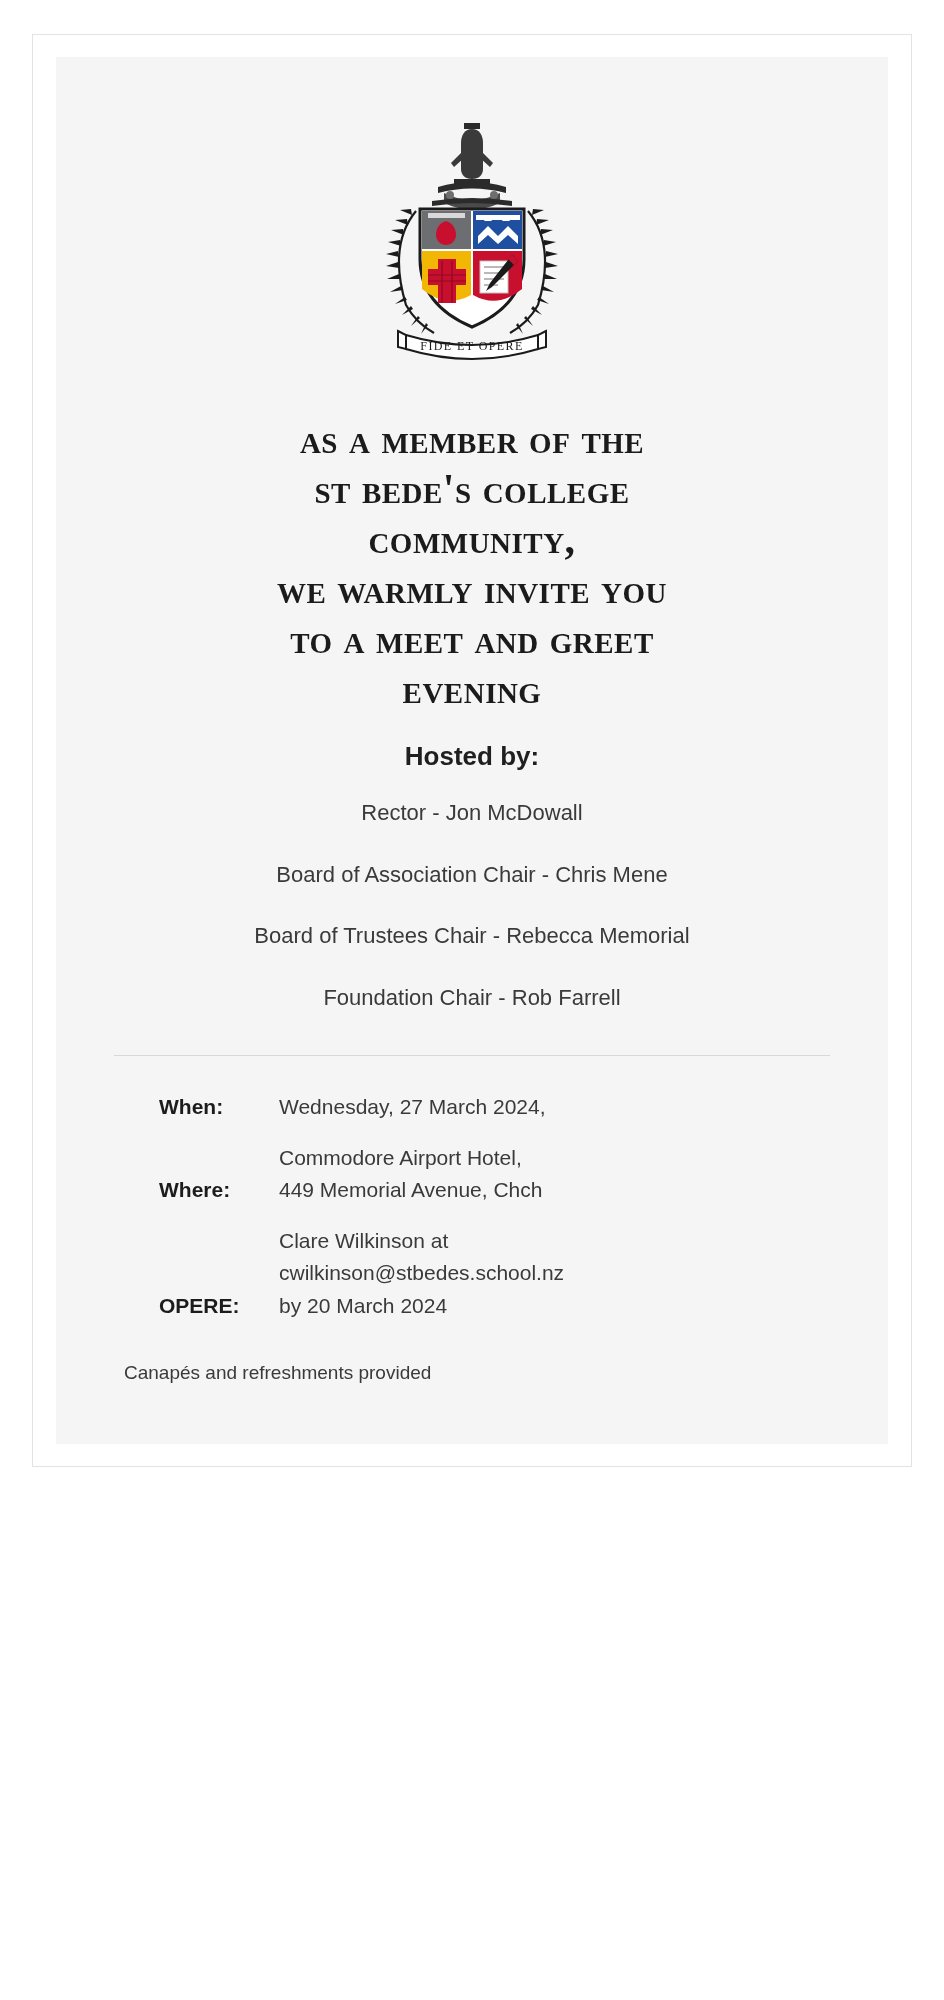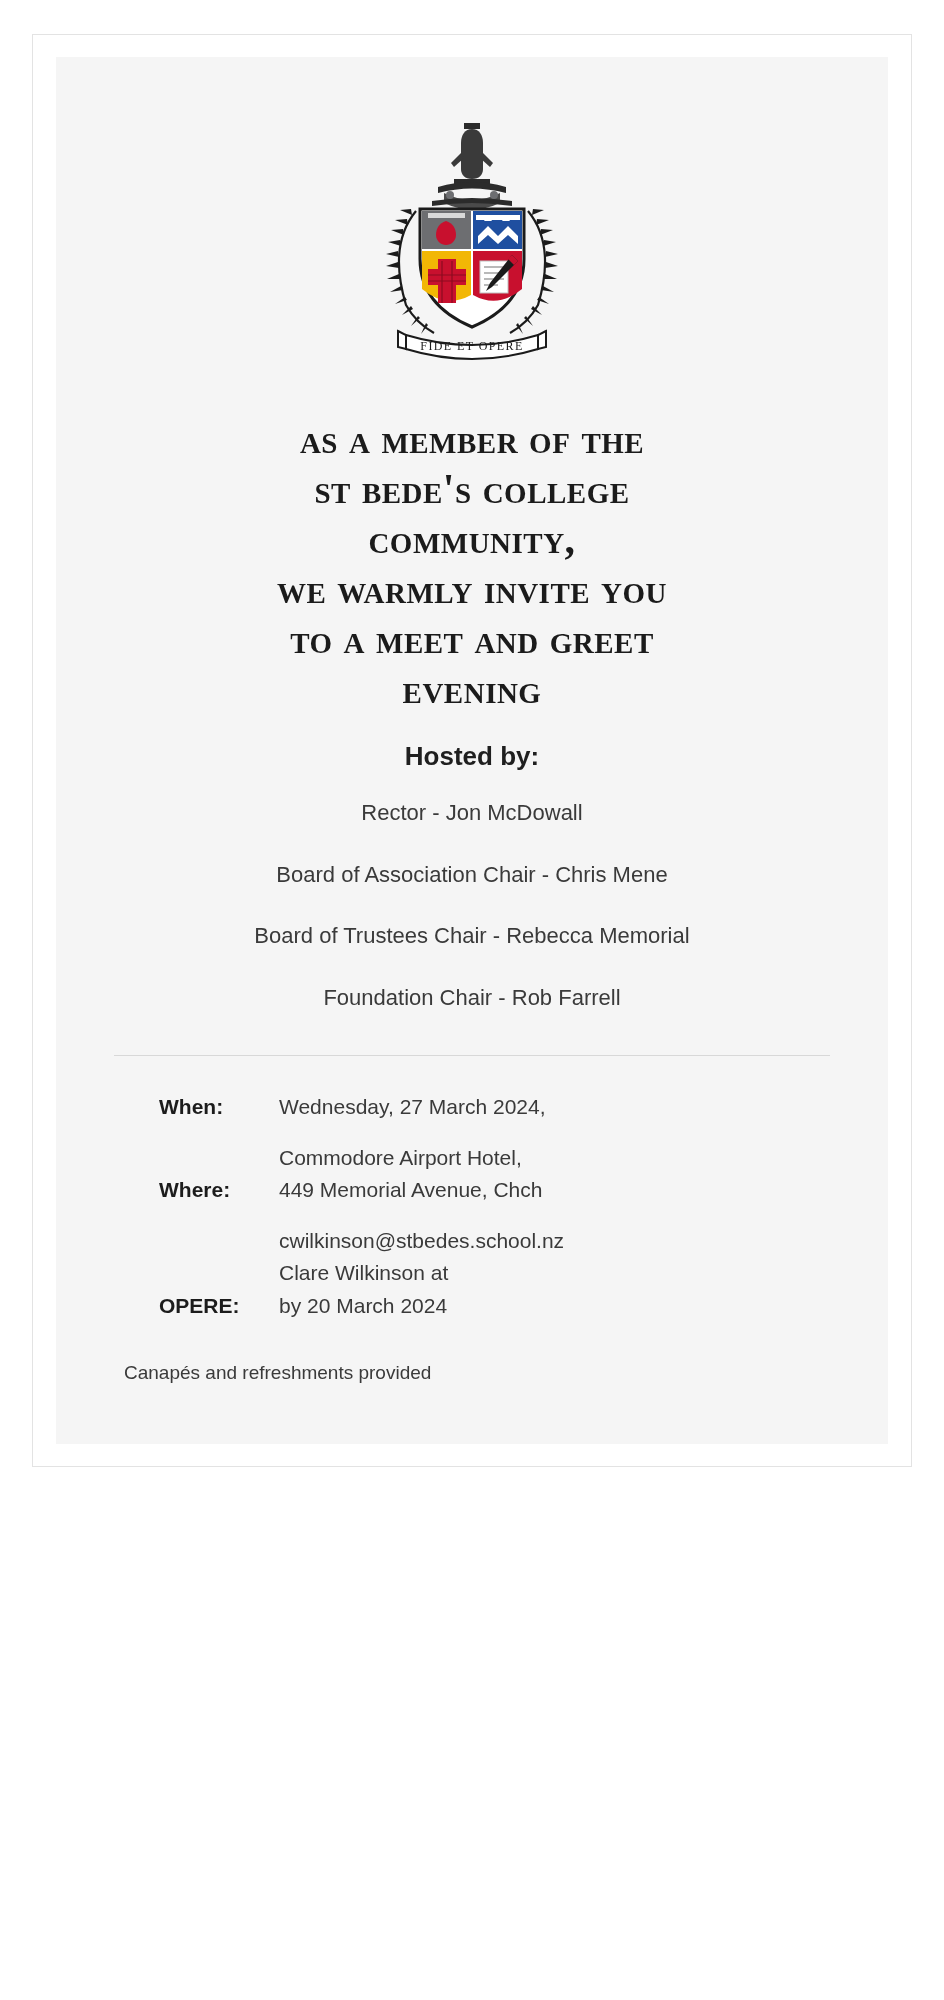--- a/index.html
+++ b/index.html
@@ -257,22 +257,22 @@
           <div class="detail-label">Where:</div>
           <div class="detail-value">
             <span class="vline">Commodore Airport Hotel,</span>
             <span class="vline">449 Memorial Avenue, Chch</span>
           </div>
         </div>
 
         <div class="detail-row">
           <div class="detail-label">OPERE:</div>
           <div class="detail-value">
+            <span class="vline">Clare Wilkinson at</span>
             <span class="vline">cwilkinson@stbedes.school.nz</span>
-            <span class="vline">Clare Wilkinson at</span>
             <span class="vline">by 20 March 2024</span>
           </div>
         </div>
 
       </div>
 
       <div class="footnote">Canapés and refreshments provided</div>
 
     </div>
   </div>

